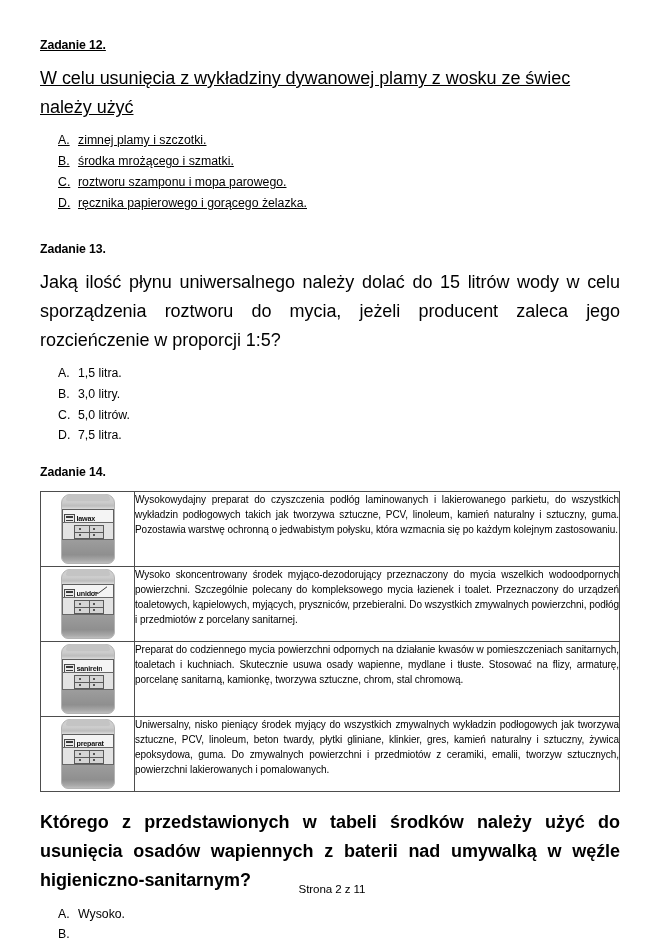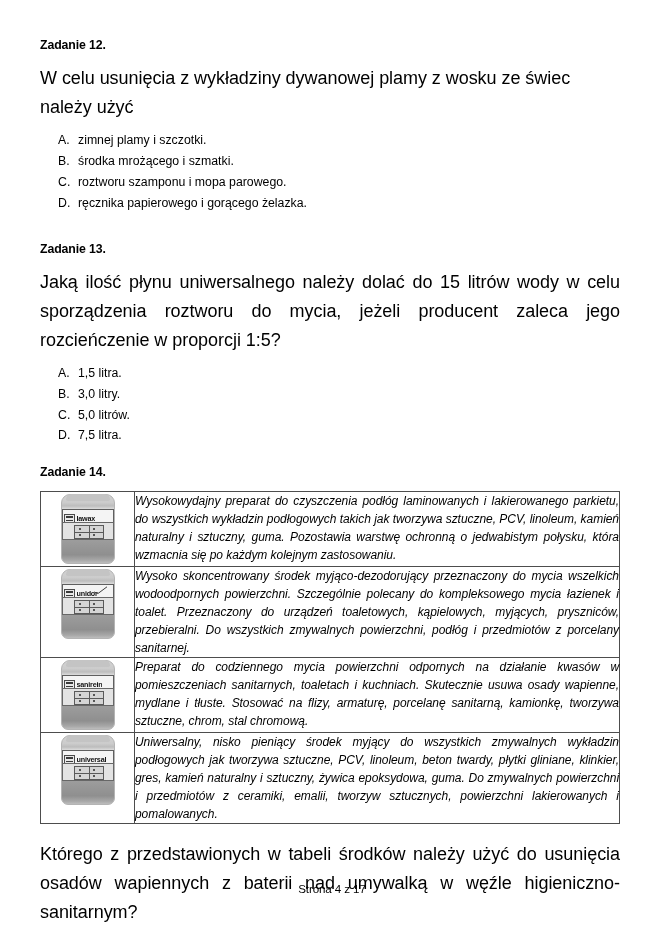--- a/index.html
+++ b/index.html
@@ -52,21 +52,21 @@
     line-height: 1.0;
     padding: 0 0 8.5px 0;
   }
   .ans-letter {
     width: 20px;
     flex: 0 0 20px;
     margin-left: 18px;
   }
   .ans-text { flex: 1 1 auto; }
 
-  .block-12 { margin-bottom: 0; }
+  .block-12 { margin-bottom: 0; text-decoration: underline; }
   .block-13 { margin-top: 24px; }
   .block-14 { margin-top: 15px; }
 
   
   table.products {
     border-collapse: collapse;
     width: 580px;
     margin-top: 4px;
     table-layout: fixed;
   }
@@ -77,26 +77,25 @@
   }
   td.img-cell {
     width: 93px;
     text-align: center;
     padding: 6px 0 6px 0;
   }
   td.desc-cell {
     padding: 6px 7px 7px 7px;
   }
   .desc {
-    font-size: 12px;
+    font-size: 10px;
     line-height: 1.50;
     text-align: justify;
     letter-spacing: -0.05px;
     hyphens: none;
-    font-style: italic;
   }
 
   
   .canister {
     position: relative;
     width: 62px;
     height: 74px;
     margin: 0 auto;
     display: block;
   }
@@ -372,39 +371,39 @@
             </td>
           </tr>
 
           <tr>
             <td class="img-cell">
               <span class="canister">
                 <span class="can-body"></span>
                 <span class="can-shoulder"></span>
                 <span class="can-label">
                   <span class="can-logo"></span>
-                  <span class="can-name">universal</span>
+                  <span class="can-name">preparat</span>
                 </span>
                 <span class="can-sublabel">
                   <span class="can-sub-inner"></span>
                   <span class="can-dot" style="left:16px;top:5px;"></span>
                   <span class="can-dot" style="left:30px;top:5px;"></span>
                   <span class="can-dot" style="left:16px;top:11px;"></span>
                   <span class="can-dot" style="left:30px;top:11px;"></span>
                 </span>
               </span>
             </td>
             <td class="desc-cell">
               <div class="desc">Uniwersalny, nisko pieniący środek myjący do wszystkich zmywalnych wykładzin podłogowych jak tworzywa sztuczne, PCV, linoleum, beton twardy, płytki gliniane, klinkier, gres, kamień naturalny i sztuczny, żywica epoksydowa, guma. Do zmywalnych powierzchni i przedmiotów z ceramiki, emalii, tworzyw sztucznych, powierzchni lakierowanych i pomalowanych.</div>
             </td>
           </tr>
         </tbody>
       </table>
 
-      <p class="stem" style="margin-top:16px;">Którego z przedstawionych w tabeli środków należy użyć do usunięcia osadów wapiennych z baterii nad umywalką w węźle higieniczno-sanitarnym?</p>
+      <p class="stem" style="margin-top:16px;font-weight:bold;">Którego z przedstawionych w tabeli środków należy użyć do usunięcia osadów wapiennych z baterii nad umywalką w węźle higieniczno-sanitarnym?</p>
       <ul class="answers">
         <li>
           <span class="ans-letter">A.</span>
           <span class="ans-text">Wysoko.</span>
         </li>
         <li>
           <span class="ans-letter">B.</span>
         </li>
         <li>
           <span class="ans-letter">C.</span>
@@ -412,14 +411,14 @@
         </li>
         <li>
           <span class="ans-letter">D.</span>
           <span class="ans-text">Universalu.</span>
         </li>
       </ul>
     </div>
 
   </div>
 
-  <div class="footer">Strona 4 z 17</div>
+  <div class="footer">Strona 2 z 11</div>
 </div>
 
 </body></html>

